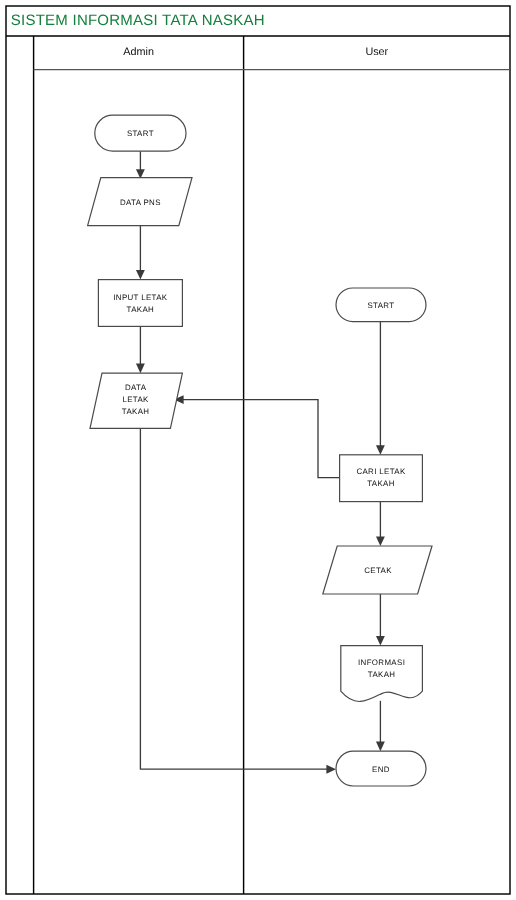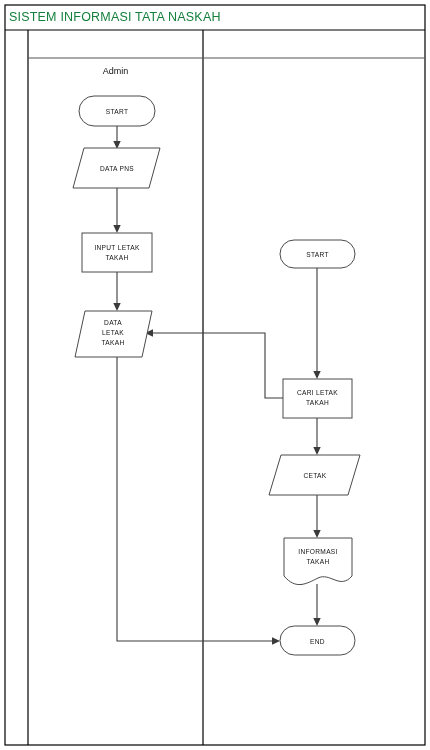--- a/index.html
+++ b/index.html
@@ -27,32 +27,32 @@
     color:#15803d;
     letter-spacing:0.2px;
     white-space:nowrap;
   }
   .col-head{
     position:absolute;
     font-size:9px;
     color:#111111;
     text-align:center;
     white-space:nowrap;
-    margin-top:28px;
   }
 </style>
 </head>
 <body>
 
 <div id="stage">
 
   <div class="title-text" style="left:9px;top:10px;">SISTEM INFORMASI TATA NASKAH</div>
 
   <div class="col-head" style="left:28px;top:38px;width:175px;">Admin</div>
 
+  <div class="col-head" style="left:203px;top:38px;width:222px;">User</div>
 
   <svg id="diagram" viewBox="0 0 430 750">
 
     <g>
       <rect class="frame-line" x="5" y="5" width="420" height="740"></rect>
       <line class="frame-line" x1="5" y1="30" x2="425" y2="30"></line>
       <line class="frame-line" x1="28" y1="30" x2="28" y2="745"></line>
       <line class="frame-line" x1="203" y1="30" x2="203" y2="745"></line>
       <line class="hdr-line" x1="28" y1="58" x2="425" y2="58"></line>
     </g>

